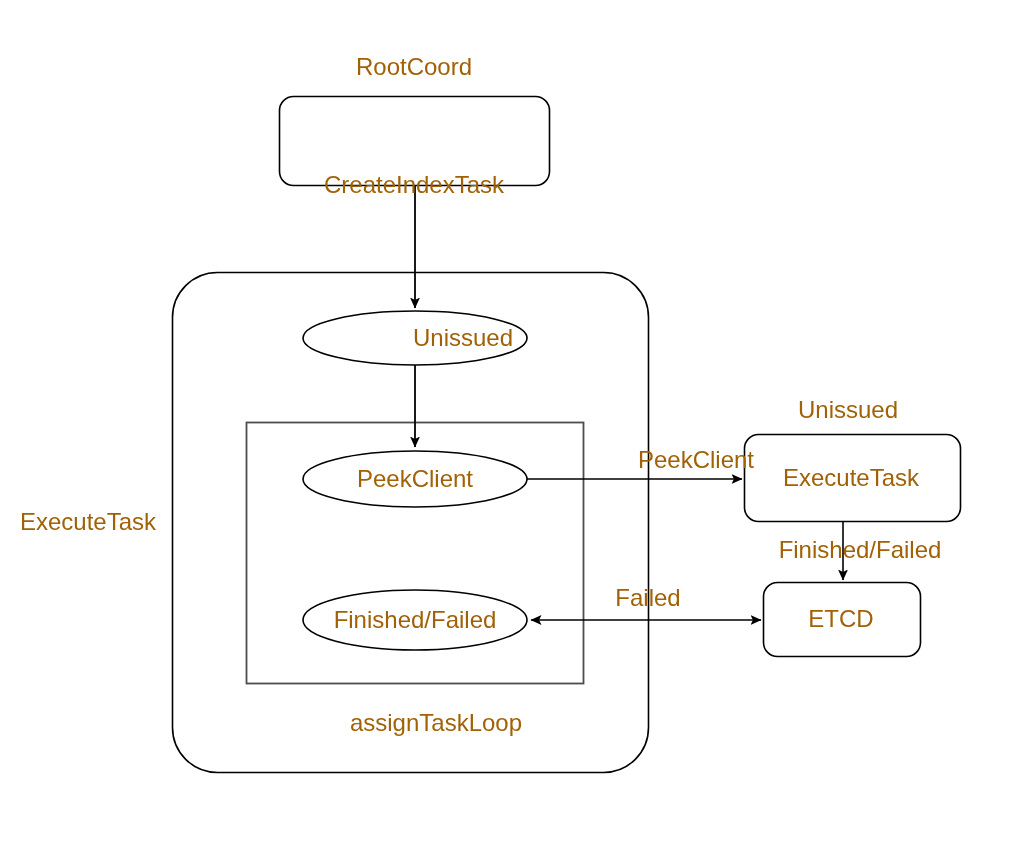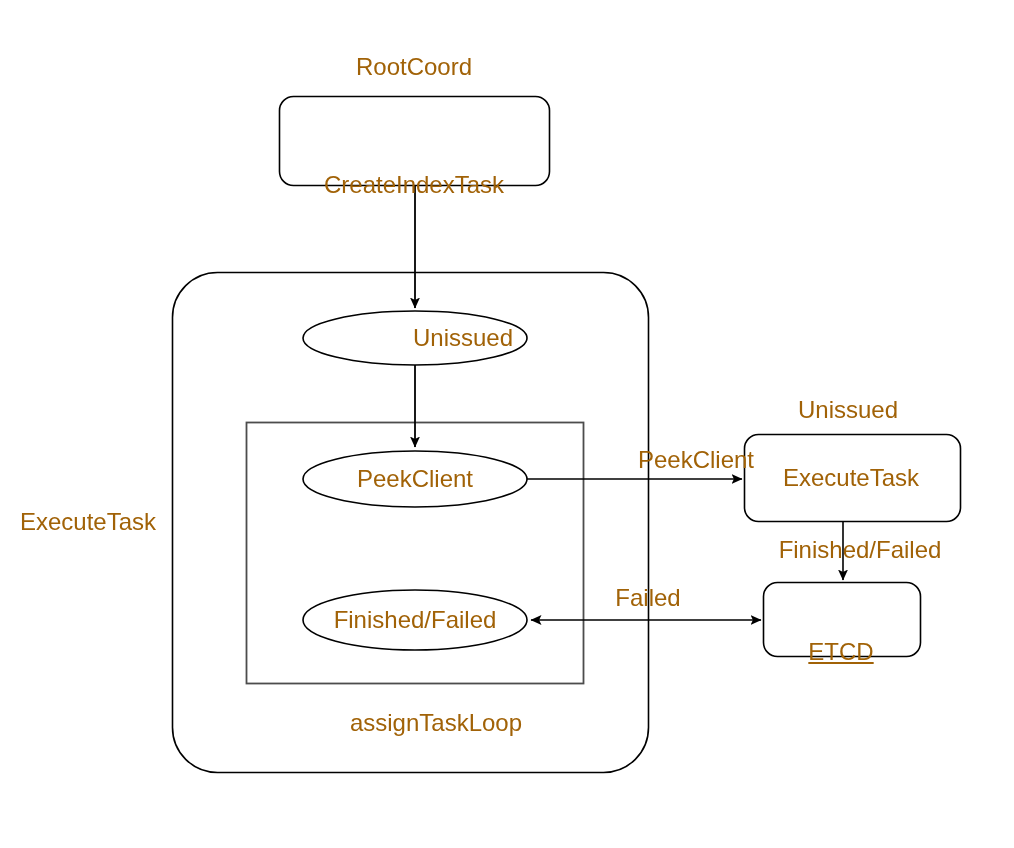--- a/index.html
+++ b/index.html
@@ -88,21 +88,21 @@
   <div class="lbl lg" style="left:414px; top:141px;margin-top:44px;">CreateIndexTask</div>
 
   <div class="lbl lg" style="left:415px; top:338px;margin-left:48px;">Unissued</div>
 
   <div class="lbl lg" style="left:415px; top:479px;">PeekClient</div>
 
   <div class="lbl lg" style="left:415px; top:620px;">Finished/Failed</div>
 
   <div class="lbl lg" style="left:851px; top:478px;">ExecuteTask</div>
 
-  <div class="lbl lg" style="left:841px; top:652px;text-decoration:underline;">ETCD</div>
+  <div class="lbl lg" style="left:841px; top:619px;">ETCD</div>
 
   <div class="lbl lg" style="left:652px; top:460px;margin-left:44px;">PeekClient</div>
 
   <div class="lbl lg" style="left:860px; top:550px;">Finished/Failed</div>
 
   <div class="lbl lg" style="left:648px; top:598px;">Failed</div>
 
 </div>
 
 </body></html>

